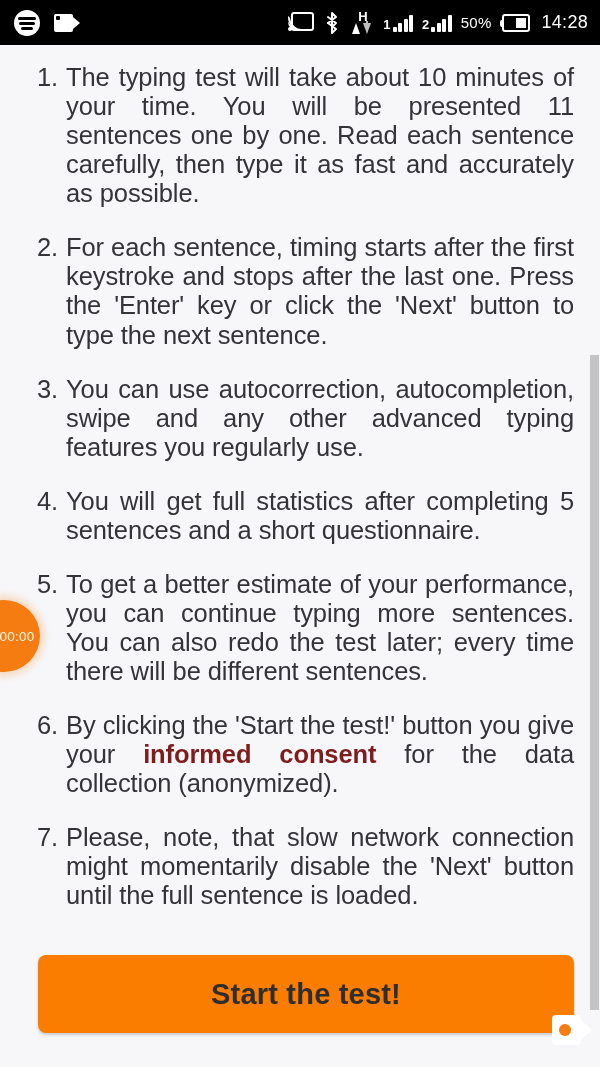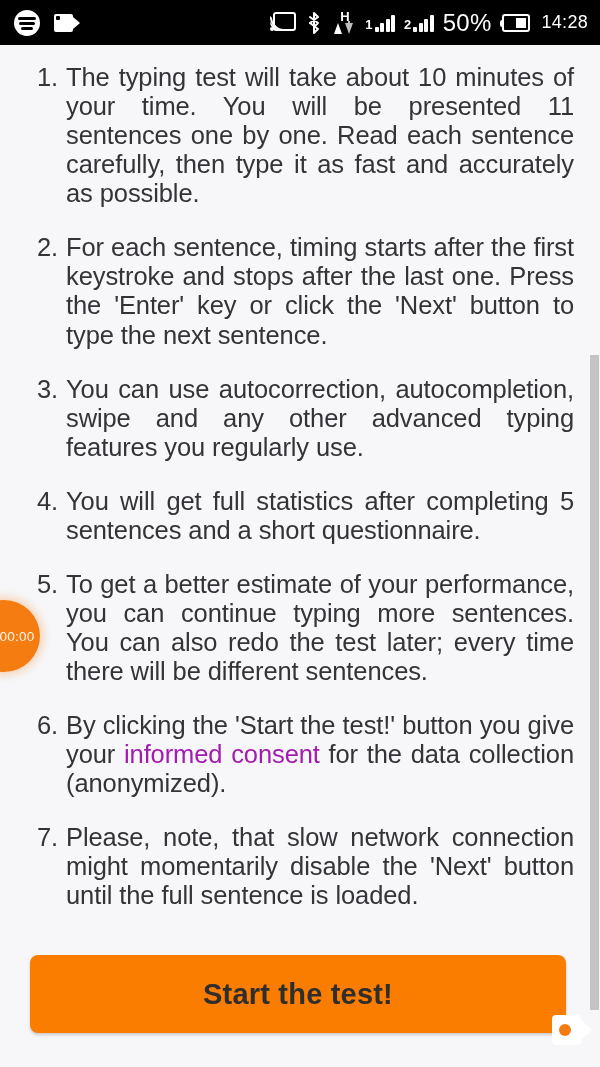--- a/index.html
+++ b/index.html
@@ -26,21 +26,21 @@
   .spotify i:nth-child(1){ left:4px; top:7px;  width:18px; height:3px; border-radius:3px; }
   .spotify i:nth-child(2){ left:5px; top:12px; width:16px; height:3px; border-radius:3px; }
   .spotify i:nth-child(3){ left:7px; top:17px; width:12px; height:3px; border-radius:3px; }
 
   .camicon{ position:relative; width:26px; height:18px; }
   .camicon .body{ position:absolute; left:0; top:0; width:19px; height:18px; background:#fff; border-radius:2px; }
   .camicon .dot{ position:absolute; left:2px; top:2px; width:4px; height:4px; background:#000; border-radius:1px; }
   .camicon .tri{ position:absolute; left:19px; top:3px; width:0; height:0;
     border-top:6px solid transparent; border-bottom:6px solid transparent; border-left:7px solid #fff; }
 
-  .battery-pct{ font-size:24px; letter-spacing:.2px; }
+  .battery-pct{ font-size:15px; letter-spacing:.2px; }
   .clock{ font-size:18px; letter-spacing:.3px; }
 
   .batt{ position:relative; width:32px; height:18px; }
   .batt .shell{ position:absolute; left:2px; top:0; width:28px; height:18px; border:2px solid #fff; border-radius:3px; }
   .batt .fill{ position:absolute; left:16px; top:4px; width:10px; height:10px; background:#fff; }
   .batt .tip{ position:absolute; left:0; top:6px; width:3px; height:7px; background:#fff; border-radius:2px 0 0 2px; }
 
   .bars{ display:flex; align-items:flex-end; gap:1.5px; height:18px; }
   .bars b{ display:block; width:4px; background:#fff; border-radius:1px; }
   .bars b:nth-child(1){ height:5px; }
@@ -87,38 +87,38 @@
     color:#333338;
     text-align:justify;
     letter-spacing:-0.1px;
   }
   ol.rules li .num{
     position:absolute; left:0; top:0;
     width:32px; text-align:right;
     color:#333338;
   }
   ol.rules li .txt b{ font-weight:normal; }
-  ol.rules li .txt .link{ color:#a21caf; font-weight:normal; }
+  ol.rules li .txt .link{ color:#7f1d1d; font-weight:bold; }
   ol.rules li:last-child{ margin-bottom:0; }
 
   
   .scrollbar{
     position:absolute; right:0; top:45px;
     width:12px; height:1022px;
     background:transparent;
   }
   .scroll-thumb{
     position:absolute; right:1px; top:310px;
     width:9px; height:655px;
     background:#c4c4c6;
     border-radius:0;
   }
 
   
-  .btn-wrap{ position:absolute; left:4px; top:910px; width:588px; padding:0 26px; }
+  .btn-wrap{ position:absolute; left:12px; top:910px; width:588px; padding:0 26px; }
   .start-btn{
     width:100%; height:78px;
     background:#fb7d00;
     border:none; border-radius:8px;
     color:#2e2e2e;
     font-family:"Liberation Sans", sans-serif;
     font-size:29px; font-weight:bold;
     letter-spacing:.2px;
     cursor:pointer;
     box-shadow:0 2px 3px rgba(0,0,0,.18);

